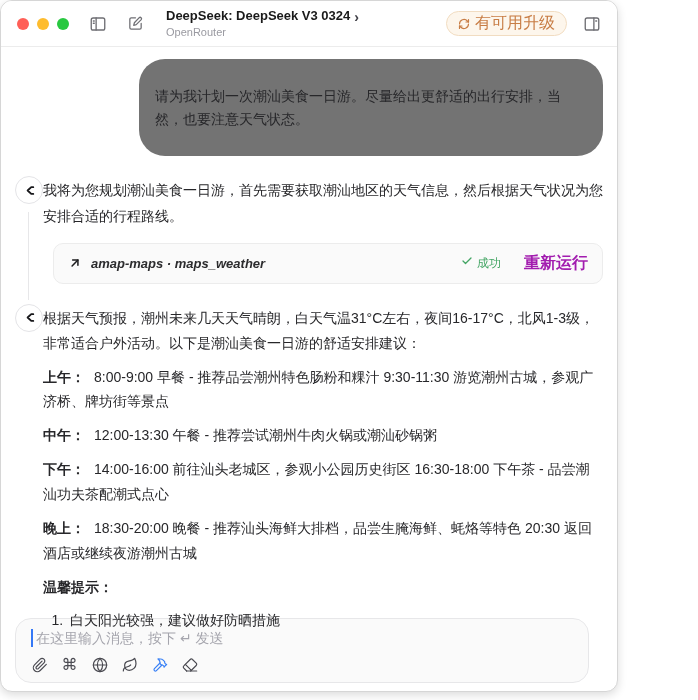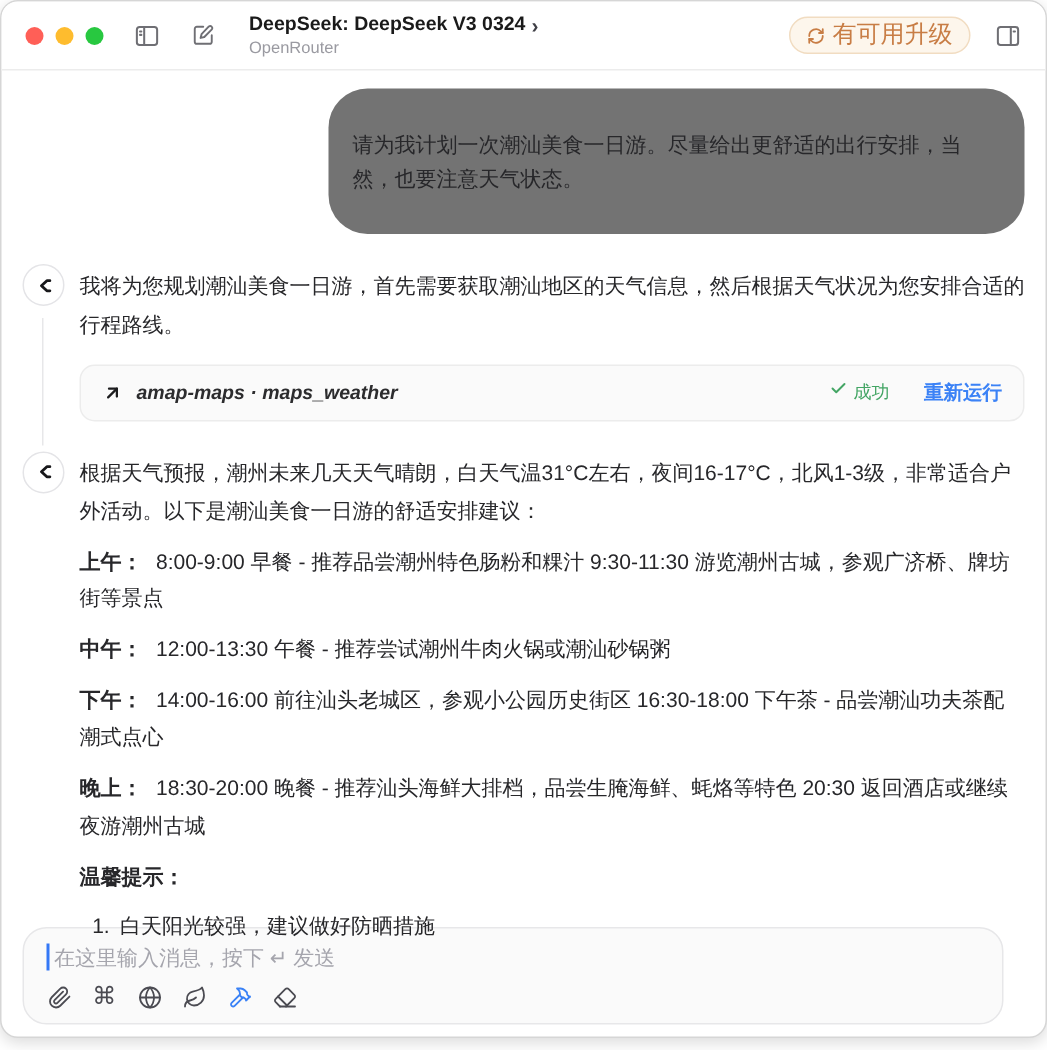--- a/index.html
+++ b/index.html
@@ -1,18 +1,18 @@
 <!DOCTYPE html>
 <html><head>
 <meta charset="utf-8">
 <style>
   * { box-sizing: border-box; }
   html,body { margin:0; padding:0; width:698px; height:700px; background:#fff;
     font-family:"Liberation Sans","DejaVu Sans",sans-serif; }
-  .window { position:absolute; left:0; top:0; width:698px; height:692px;
+  .window { position:absolute; left:0; top:0; width:618px; height:692px;
     background:#fff; border:1px solid #d6d6d6; border-radius:12px; overflow:hidden;
     box-shadow:0 3px 10px rgba(0,0,0,.14); }
 
   
   .titlebar { height:46px; display:flex; align-items:center; padding:0 16px;
     border-bottom:1px solid #ececec; background:#fff; }
   .traffic { display:flex; gap:8px; }
   .dot { width:12px; height:12px; border-radius:50%; }
   .dot.red{ background:#ff5f57; } .dot.yellow{ background:#febc2e; } .dot.green{ background:#28c840; }
   .tb-icon { margin-left:20px; color:#6f6f74; display:flex; align-items:center; cursor:default; }
@@ -29,33 +29,33 @@
   
   .messages { position:relative; padding:12px 14px 0; height:586px; overflow:hidden;
     font-size:14px; color:#27272a; }
   .user-row { display:flex; justify-content:flex-end; }
   .user-bubble { background:#737373; border-radius:26px; padding:26px 16px; max-width:464px;
     line-height:1.62; color:#27272a; }
 
   .msg-group { position:relative; margin-top:20px; }
   .msg-group.linked:after { content:""; position:absolute; left:13px; top:36px; bottom:-16px;
     width:1px; background:#e7e7e9; }
-  .assistant-row { display:flex; gap:10px; position:relative; z-index:1; }
+  .assistant-row { display:flex; gap:0; position:relative; z-index:1; }
   .avatar { flex:0 0 28px; width:28px; height:28px; border-radius:50%; background:#fff;
     border:1px solid #e4e4e7; display:flex; align-items:center; justify-content:center; color:#18181b; }
   .assistant-text { line-height:1.8; padding-top:2px; }
 
   .tool-box { margin:14px 0 0 38px; display:flex; align-items:center; gap:9px;
     border:1px solid #ececec; border-radius:10px; background:#fafafa; padding:9px 14px;
     position:relative; z-index:1; }
   .tool-arrow { color:#1c1c1e; display:flex; }
   .tool-name { font-size:13px; font-weight:600; color:#2c2c2e;font-style:italic; }
   .tool-spacer { flex:1; }
   .tool-status { display:flex; align-items:flex-start; gap:4px; color:#43a564; font-size:12px; }
-  .tool-rerun { margin-left:14px; font-size:13px; font-weight:700; color:#3b82f6; cursor:default; }
+  .tool-rerun { margin-left:14px; font-size:16px; font-weight:700; color:#a21caf; cursor:default; }
 
   .md p { margin:0 0 9px; line-height:1.78; }
   .md p.first { margin-top:0; }
   .sched-label { font-weight:700; margin-right:9px; }
   .tips-title { font-weight:700; }
   .md ol { margin:4px 0 0; padding-left:24px; }
   .md li { margin:6px 0; padding-left:3px; line-height:1.7; }
 
   
   .composer { position:absolute; left:14px; right:28px; bottom:8px; border:1px solid #e7e7e9;

